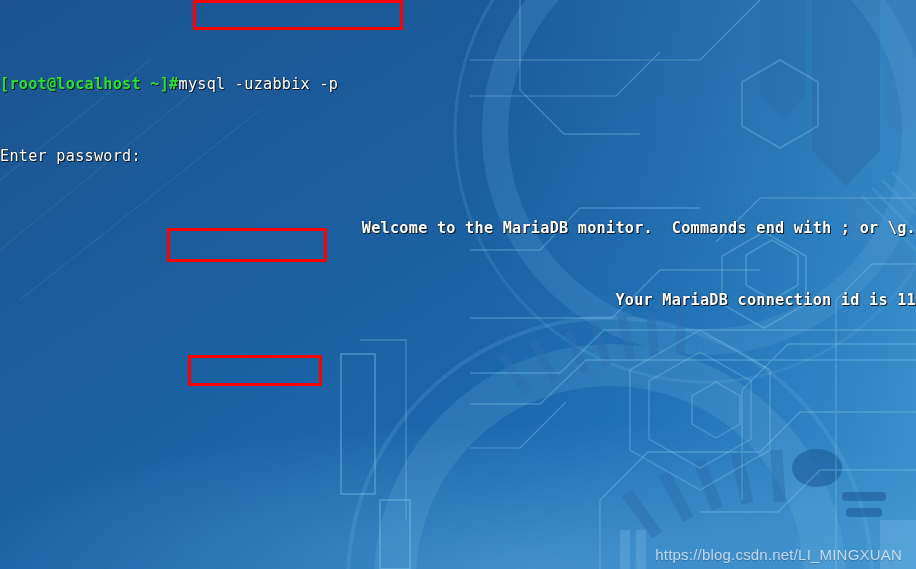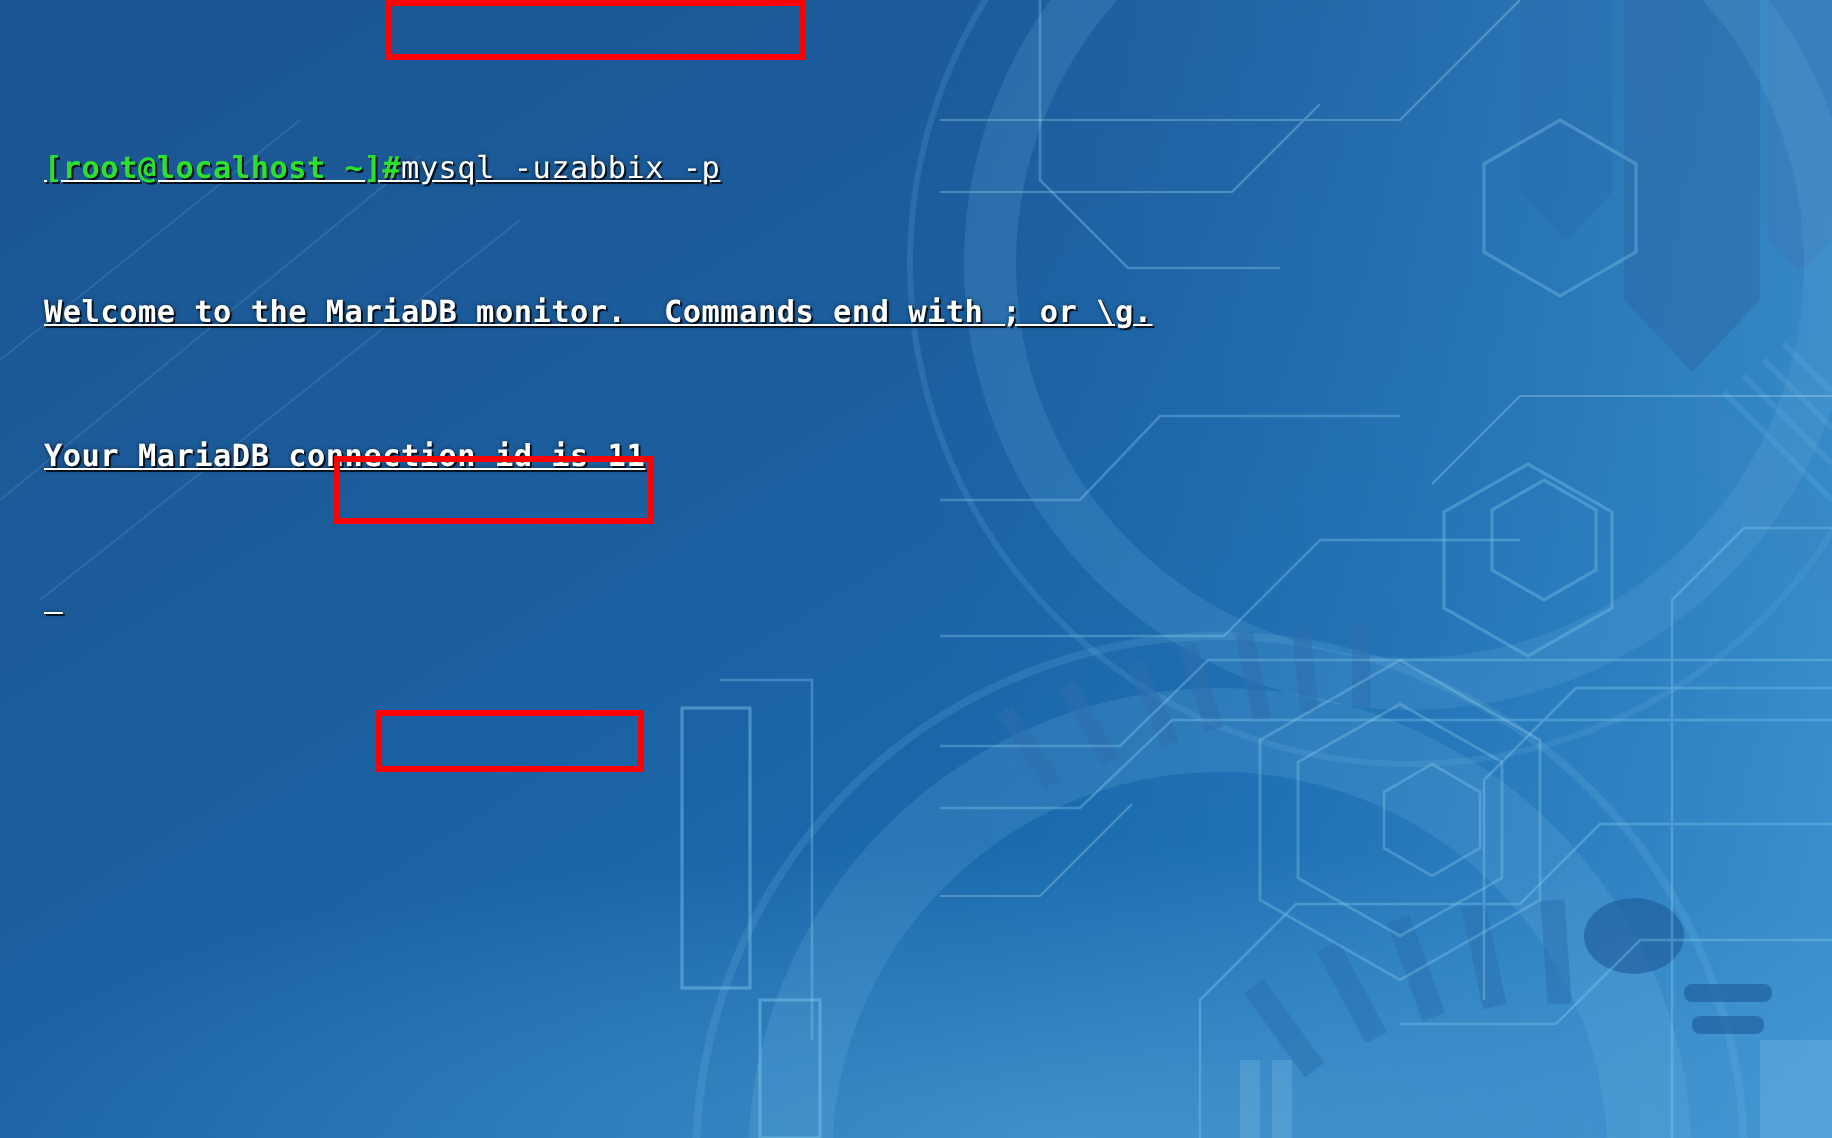--- a/index.html
+++ b/index.html
@@ -21,22 +21,22 @@
     position:absolute;top:0;left:0;width:916px;height:569px;
     padding:0;margin:0;
     font-family:"DejaVu Sans Mono","Liberation Mono",monospace;
     font-size:15.2px;
     line-height:24px;
     letter-spacing:0.25px;
     color:#ffffff;
     white-space:pre;
     text-shadow:1px 1px 0 rgba(0,0,0,.75), 0 0 2px rgba(0,0,0,.55);
   }
-  #term .line{height:24px;display:block;padding-left:22px;text-decoration:underline;}
-  #term .b{font-weight:bold;}
+  #term .line{height:24px;display:block;padding-left:0;}
+  #term .b{font-weight:bold;text-align:right;}
   #term .green{color:#2ee02e;font-weight:bold;text-shadow:1px 1px 0 rgba(0,0,0,.8);}
   
   .redbox{
     position:absolute;border:3px solid #ff0000;
     box-sizing:border-box;background:transparent;
   }
   
   #watermark{
     position:absolute;right:14px;bottom:6px;
     font-family:"Liberation Sans","DejaVu Sans",sans-serif;
@@ -167,20 +167,21 @@
         <rect x="620" y="530" width="10" height="39"></rect>
         <rect x="636" y="530" width="10" height="39"></rect>
         <rect x="880" y="520" width="36" height="49"></rect>
       </g>
     </svg>
   </div>
 
   <div id="term">
     
     <span class="line"><span class="green">[root@localhost ~]#</span><span>mysql -uzabbix -p</span></span>
+    <span class="line">Enter password:</span>
     <span class="line b">Welcome to the MariaDB monitor.  Commands end with ; or \g.</span>
     <span class="line b">Your MariaDB connection id is 11</span>
     <span class="line"> </span>
     
     
     
     
     
     
     
@@ -193,13 +194,14 @@
     
     
     
     
   </div>
 
   <div class="redbox" id="box0" style="left: 193px; top: 0px; width: 210px; height: 30px; border-color: rgb(255, 0, 0);"></div>
   <div class="redbox" id="box1" style="left: 167px; top: 228px; width: 160px; height: 34px; border-color: rgb(255, 0, 0);"></div>
   <div class="redbox" id="box2" style="left: 188px; top: 355px; width: 134px; height: 31px; border-color: rgb(255, 0, 0);"></div>
 
+  <div id="watermark">https://blog.csdn.net/LI_MINGXUAN</div>
 </div>
 
 </body></html>

